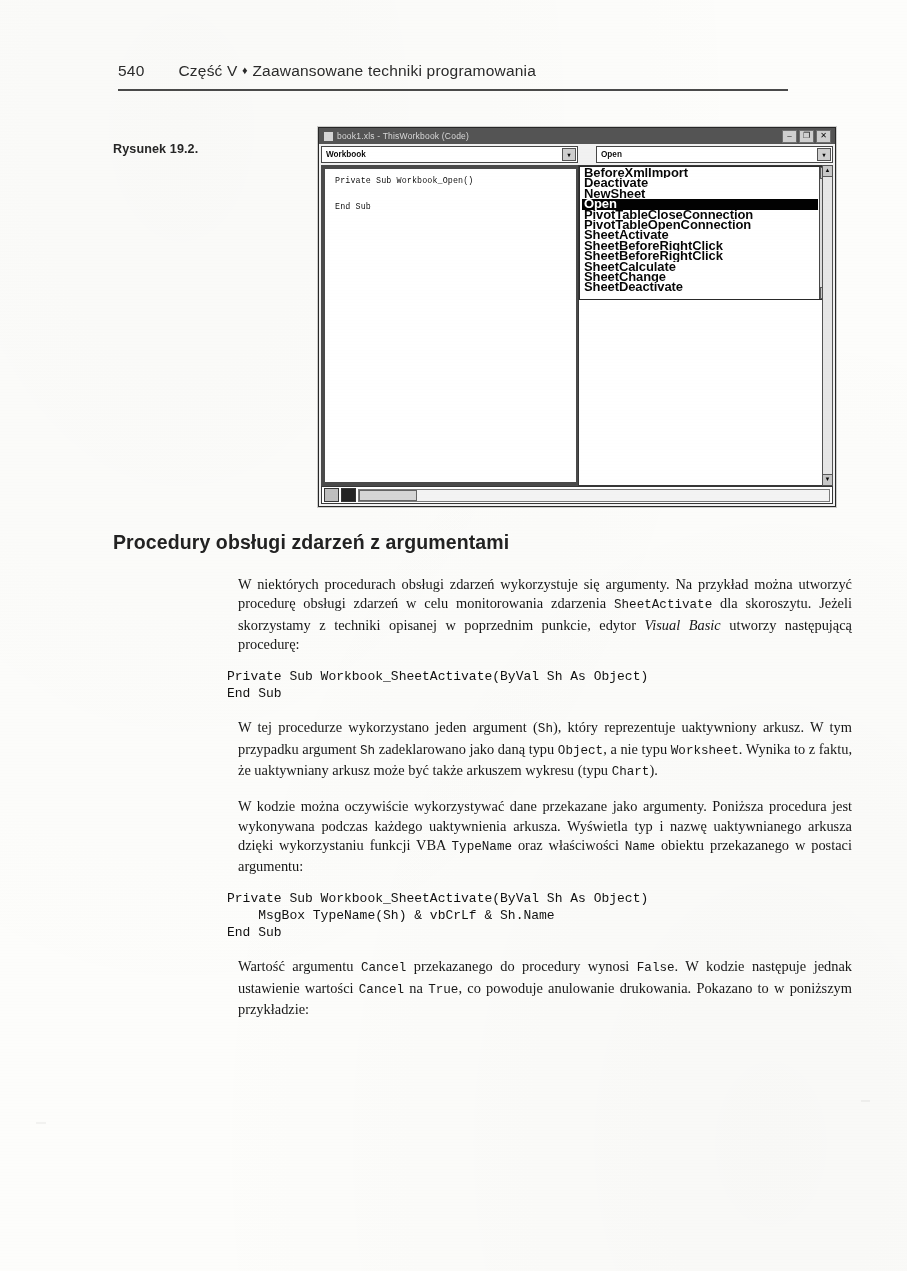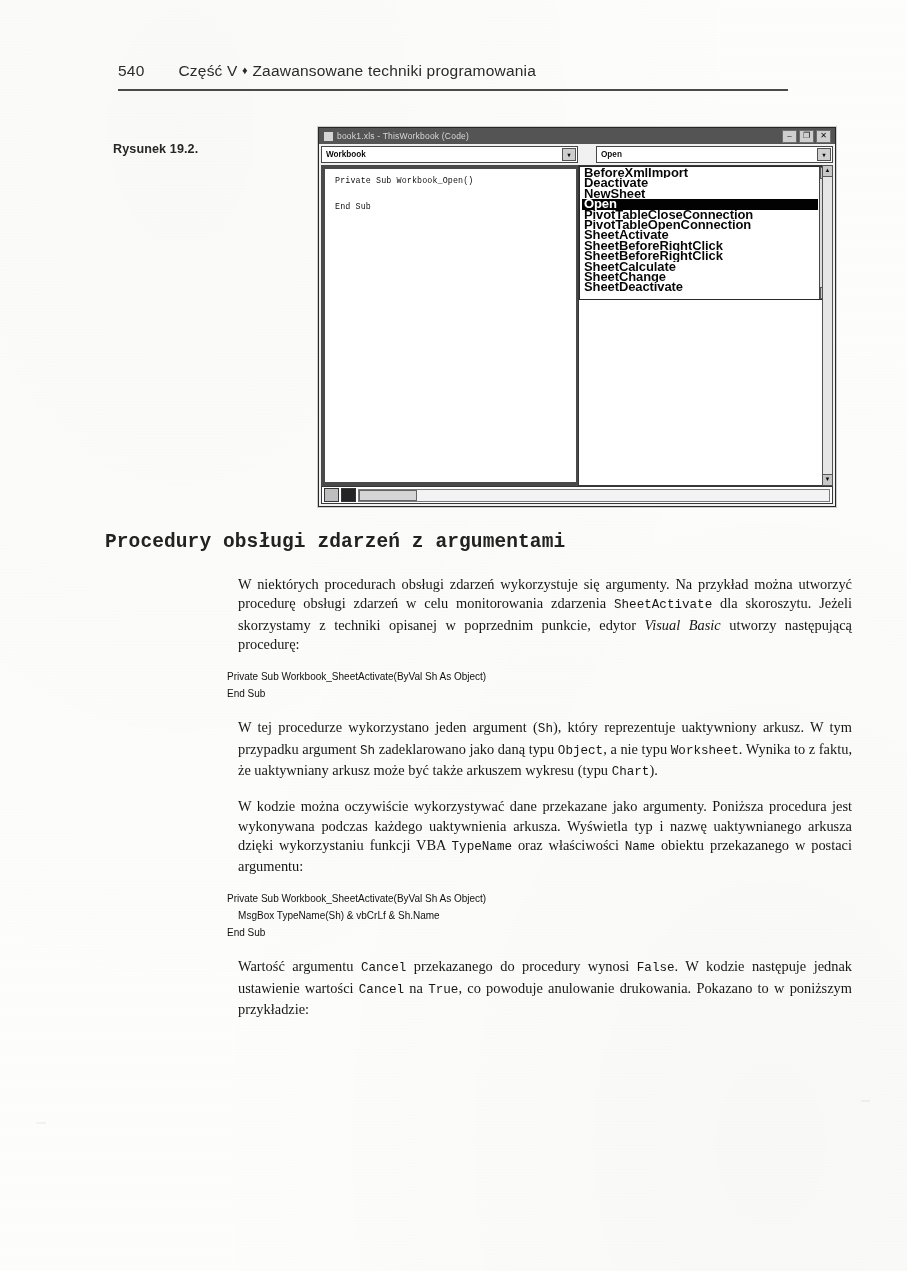--- a/index.html
+++ b/index.html
@@ -299,23 +299,23 @@
     left: 0; top: 0; bottom: 0;
     width: 58px;
     background: #cfcfcf;
     border: 1px solid #666;
     box-sizing: border-box;
   }
 
   
   .section-heading {
     position: absolute;
-    left: 105px;
+    left: 113px;
     top: 531px;
-    font-family: Liberation Mono, monospace;
+    font-family: Liberation Sans, sans-serif;
     font-size: 19.5px;
     font-weight: bold;
     color: #222;
     letter-spacing: .1px;
     white-space: nowrap;
   }
 
   .textcol {
     position: absolute;
     left: 222px;
@@ -329,22 +329,22 @@
     text-align: justify;
     color: #161616;
     margin: 0 0 15px 16px;
   }
   .para .code-inline {
     font-family: "Liberation Mono", monospace;
     font-size: 12.6px;
   }
   .para .ital { font-style: italic; }
   .codeblock {
-    font-family: Liberation Sans, sans-serif;
-    font-size: 10px;
+    font-family: Liberation Mono, monospace;
+    font-size: 13px;
     line-height: 16.6px;
     color: #101010;
     white-space: pre;
     margin: 0 0 16px 5px;
   }
 </style>
 </head>
 <body>
 
 <div class="page">

